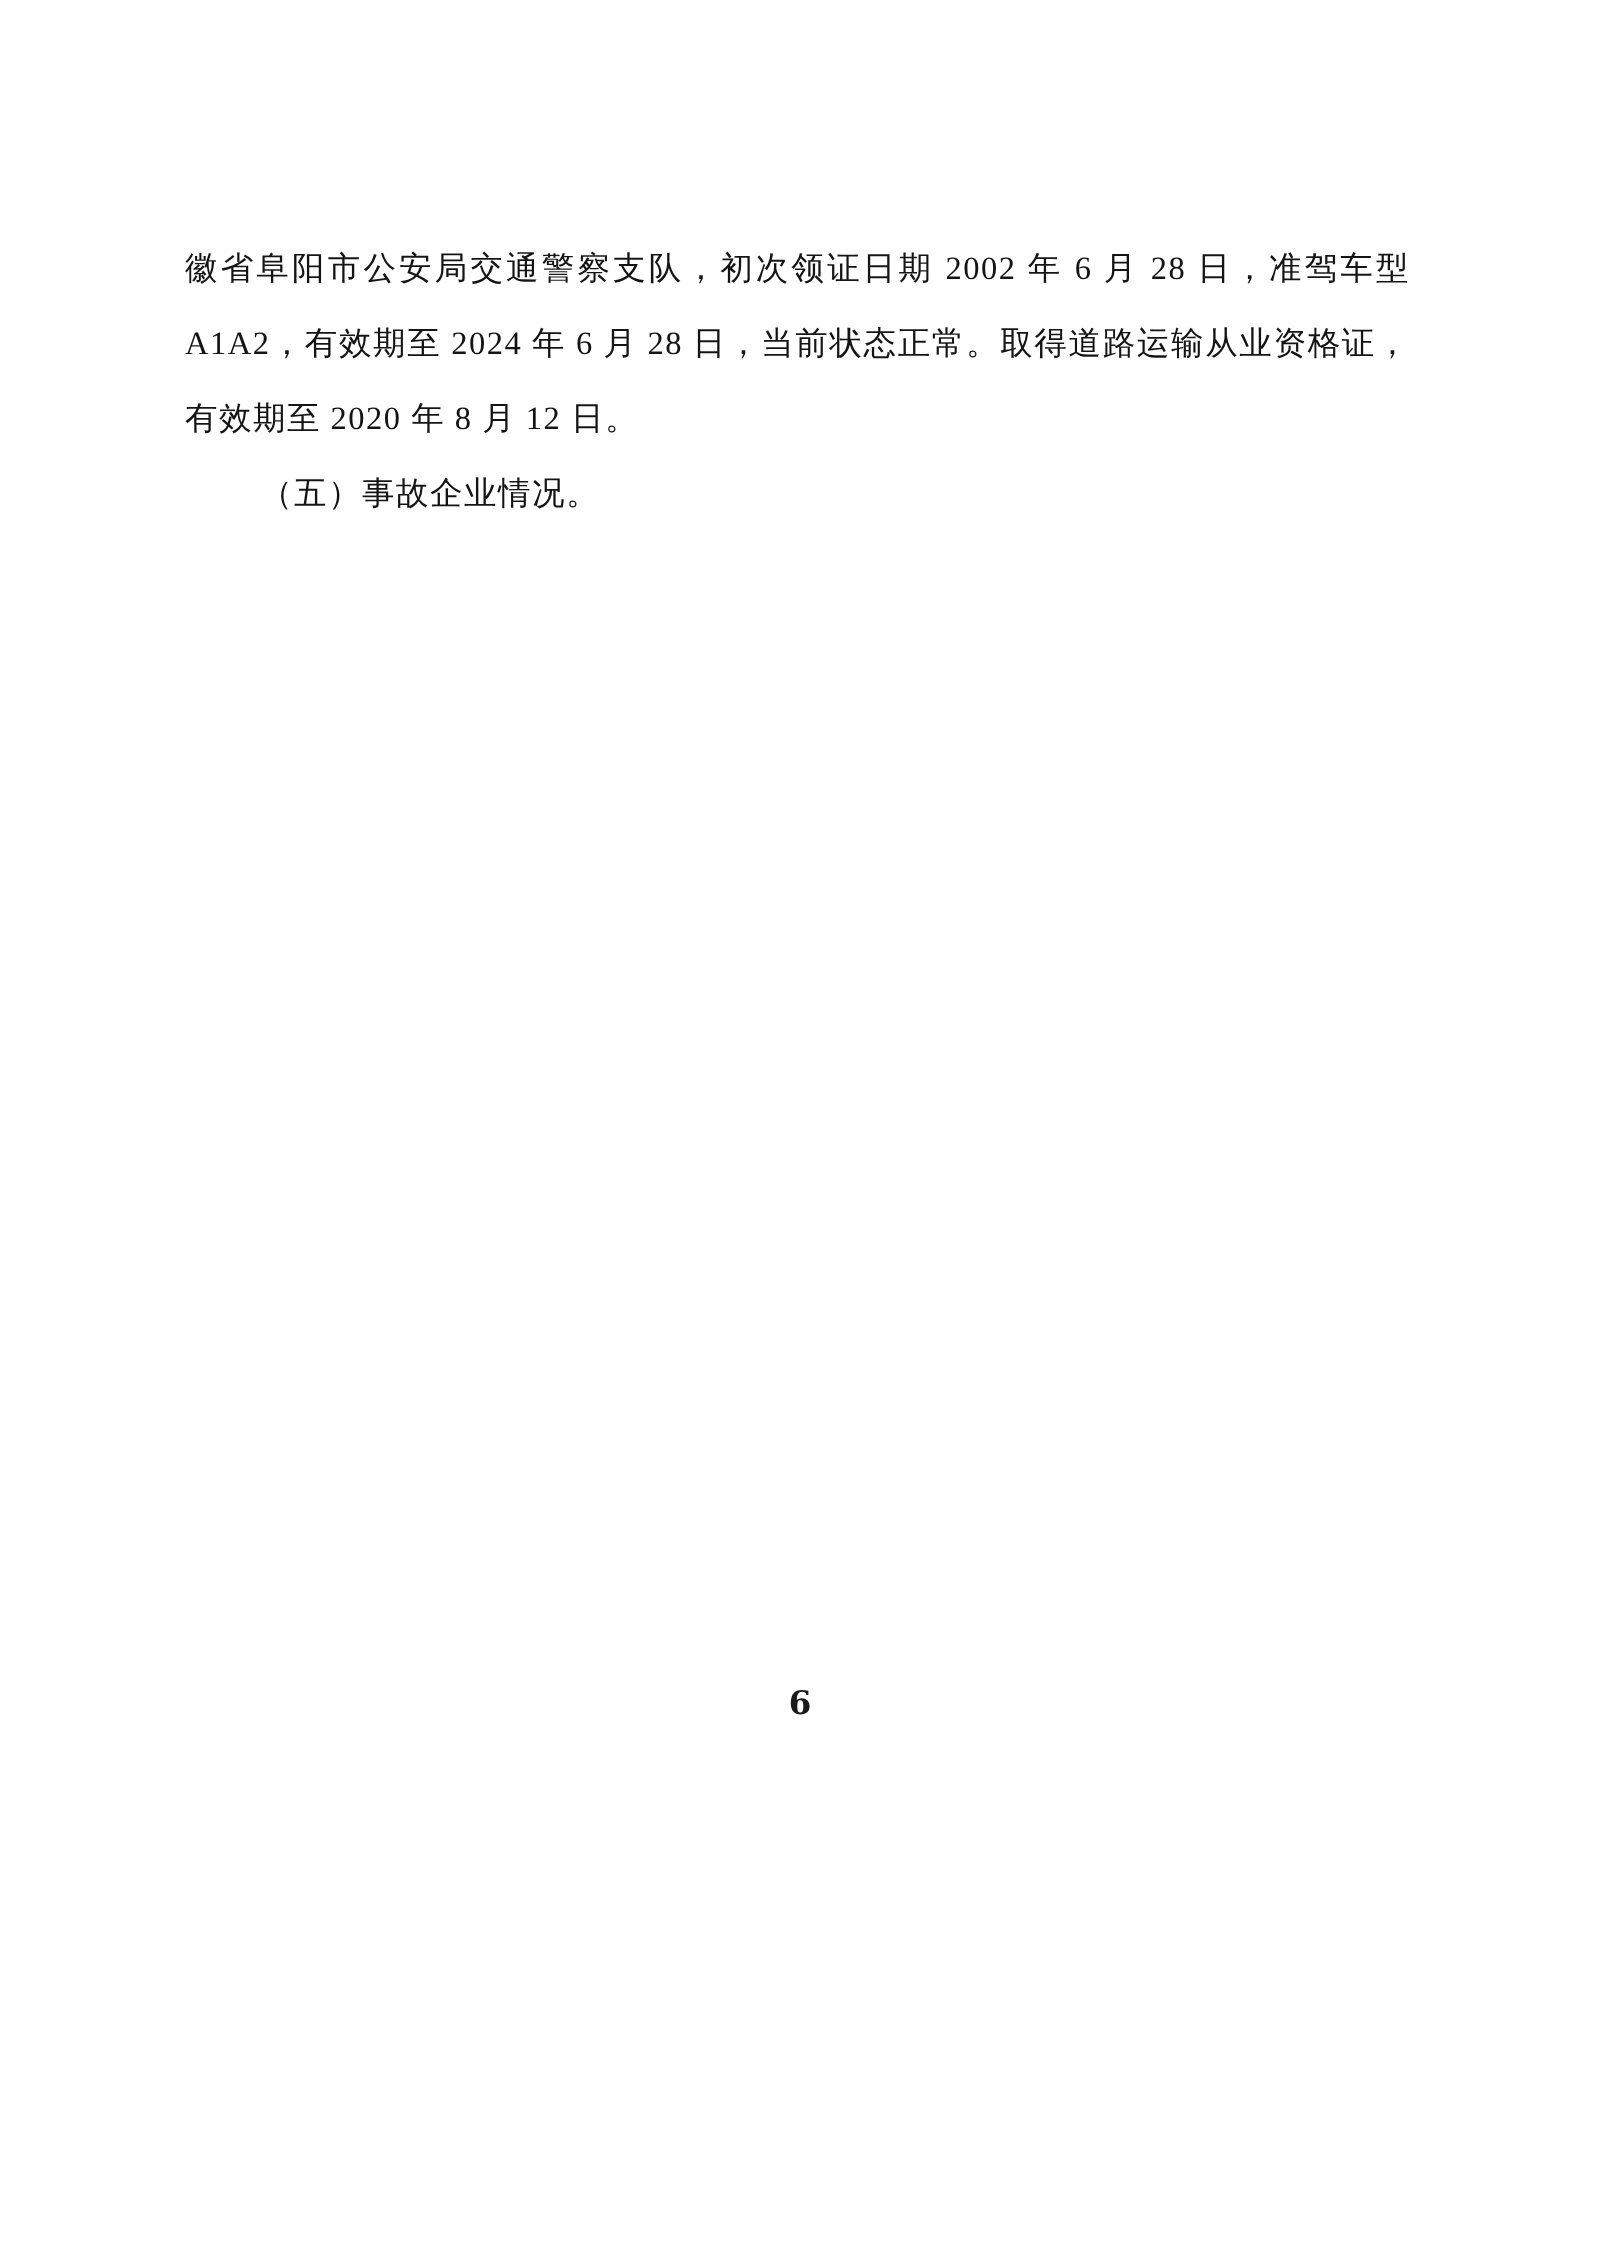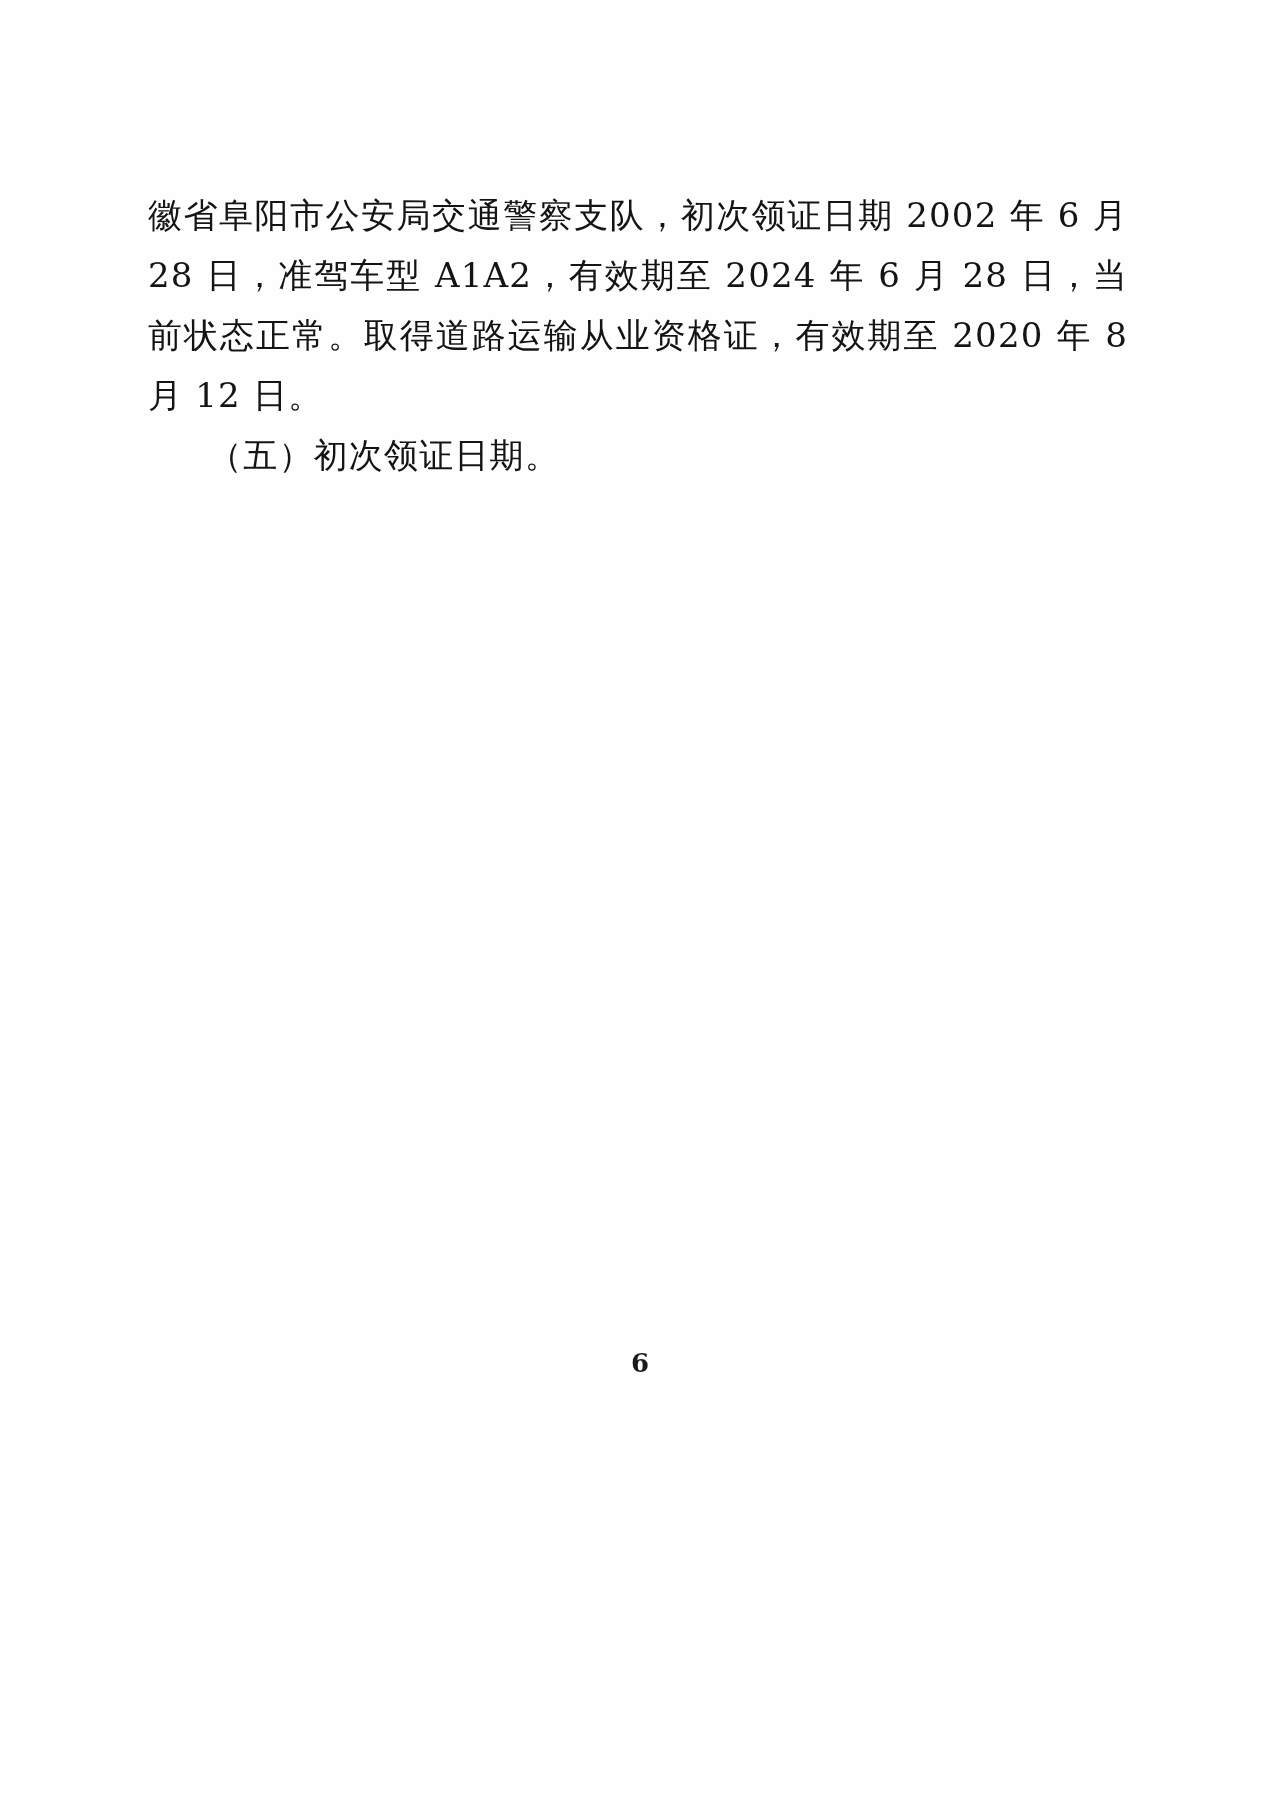--- a/index.html
+++ b/index.html
@@ -23,28 +23,29 @@
     height: 1810px;
     background: #fefefe;
   }
   .content {
     position: absolute;
     top: 185px;
     left: 148px;
     width: 980px;
   }
   .para {
-    font-size: 34px;
+    font-size: 26px;
     line-height: 60px;
     letter-spacing: 1.2px;
     text-align: justify;
     text-justify: inter-ideograph;
     margin: 0 0 0 0;
     color: #141414;
     font-weight: 400;
+    font-family: Liberation Serif, serif;
   }
   .para.indent {
     text-indent: 60px;
   }
   .para + .para {
     margin-top: 0px;
   }
   .page-number {
     position: absolute;
     top: 1348px;
@@ -56,16 +57,16 @@
     color: #1a1a1a;
     font-weight: 600;
   }
 </style>
 </head>
 <body>
 
 <div class="page">
   <div class="content">
     <p class="para">徽省阜阳市公安局交通警察支队，初次领证日期 2002 年 6 月 28 日，准驾车型 A1A2，有效期至 2024 年 6 月 28 日，当前状态正常。取得道路运输从业资格证，有效期至 2020 年 8 月 12 日。</p>
-    <p class="para indent">（五）初次领证日期。</p>
+    <p class="para indent">（五）事故企业情况。</p>
   </div>
   <div class="page-number">6</div>
 </div>
 
 </body></html>

